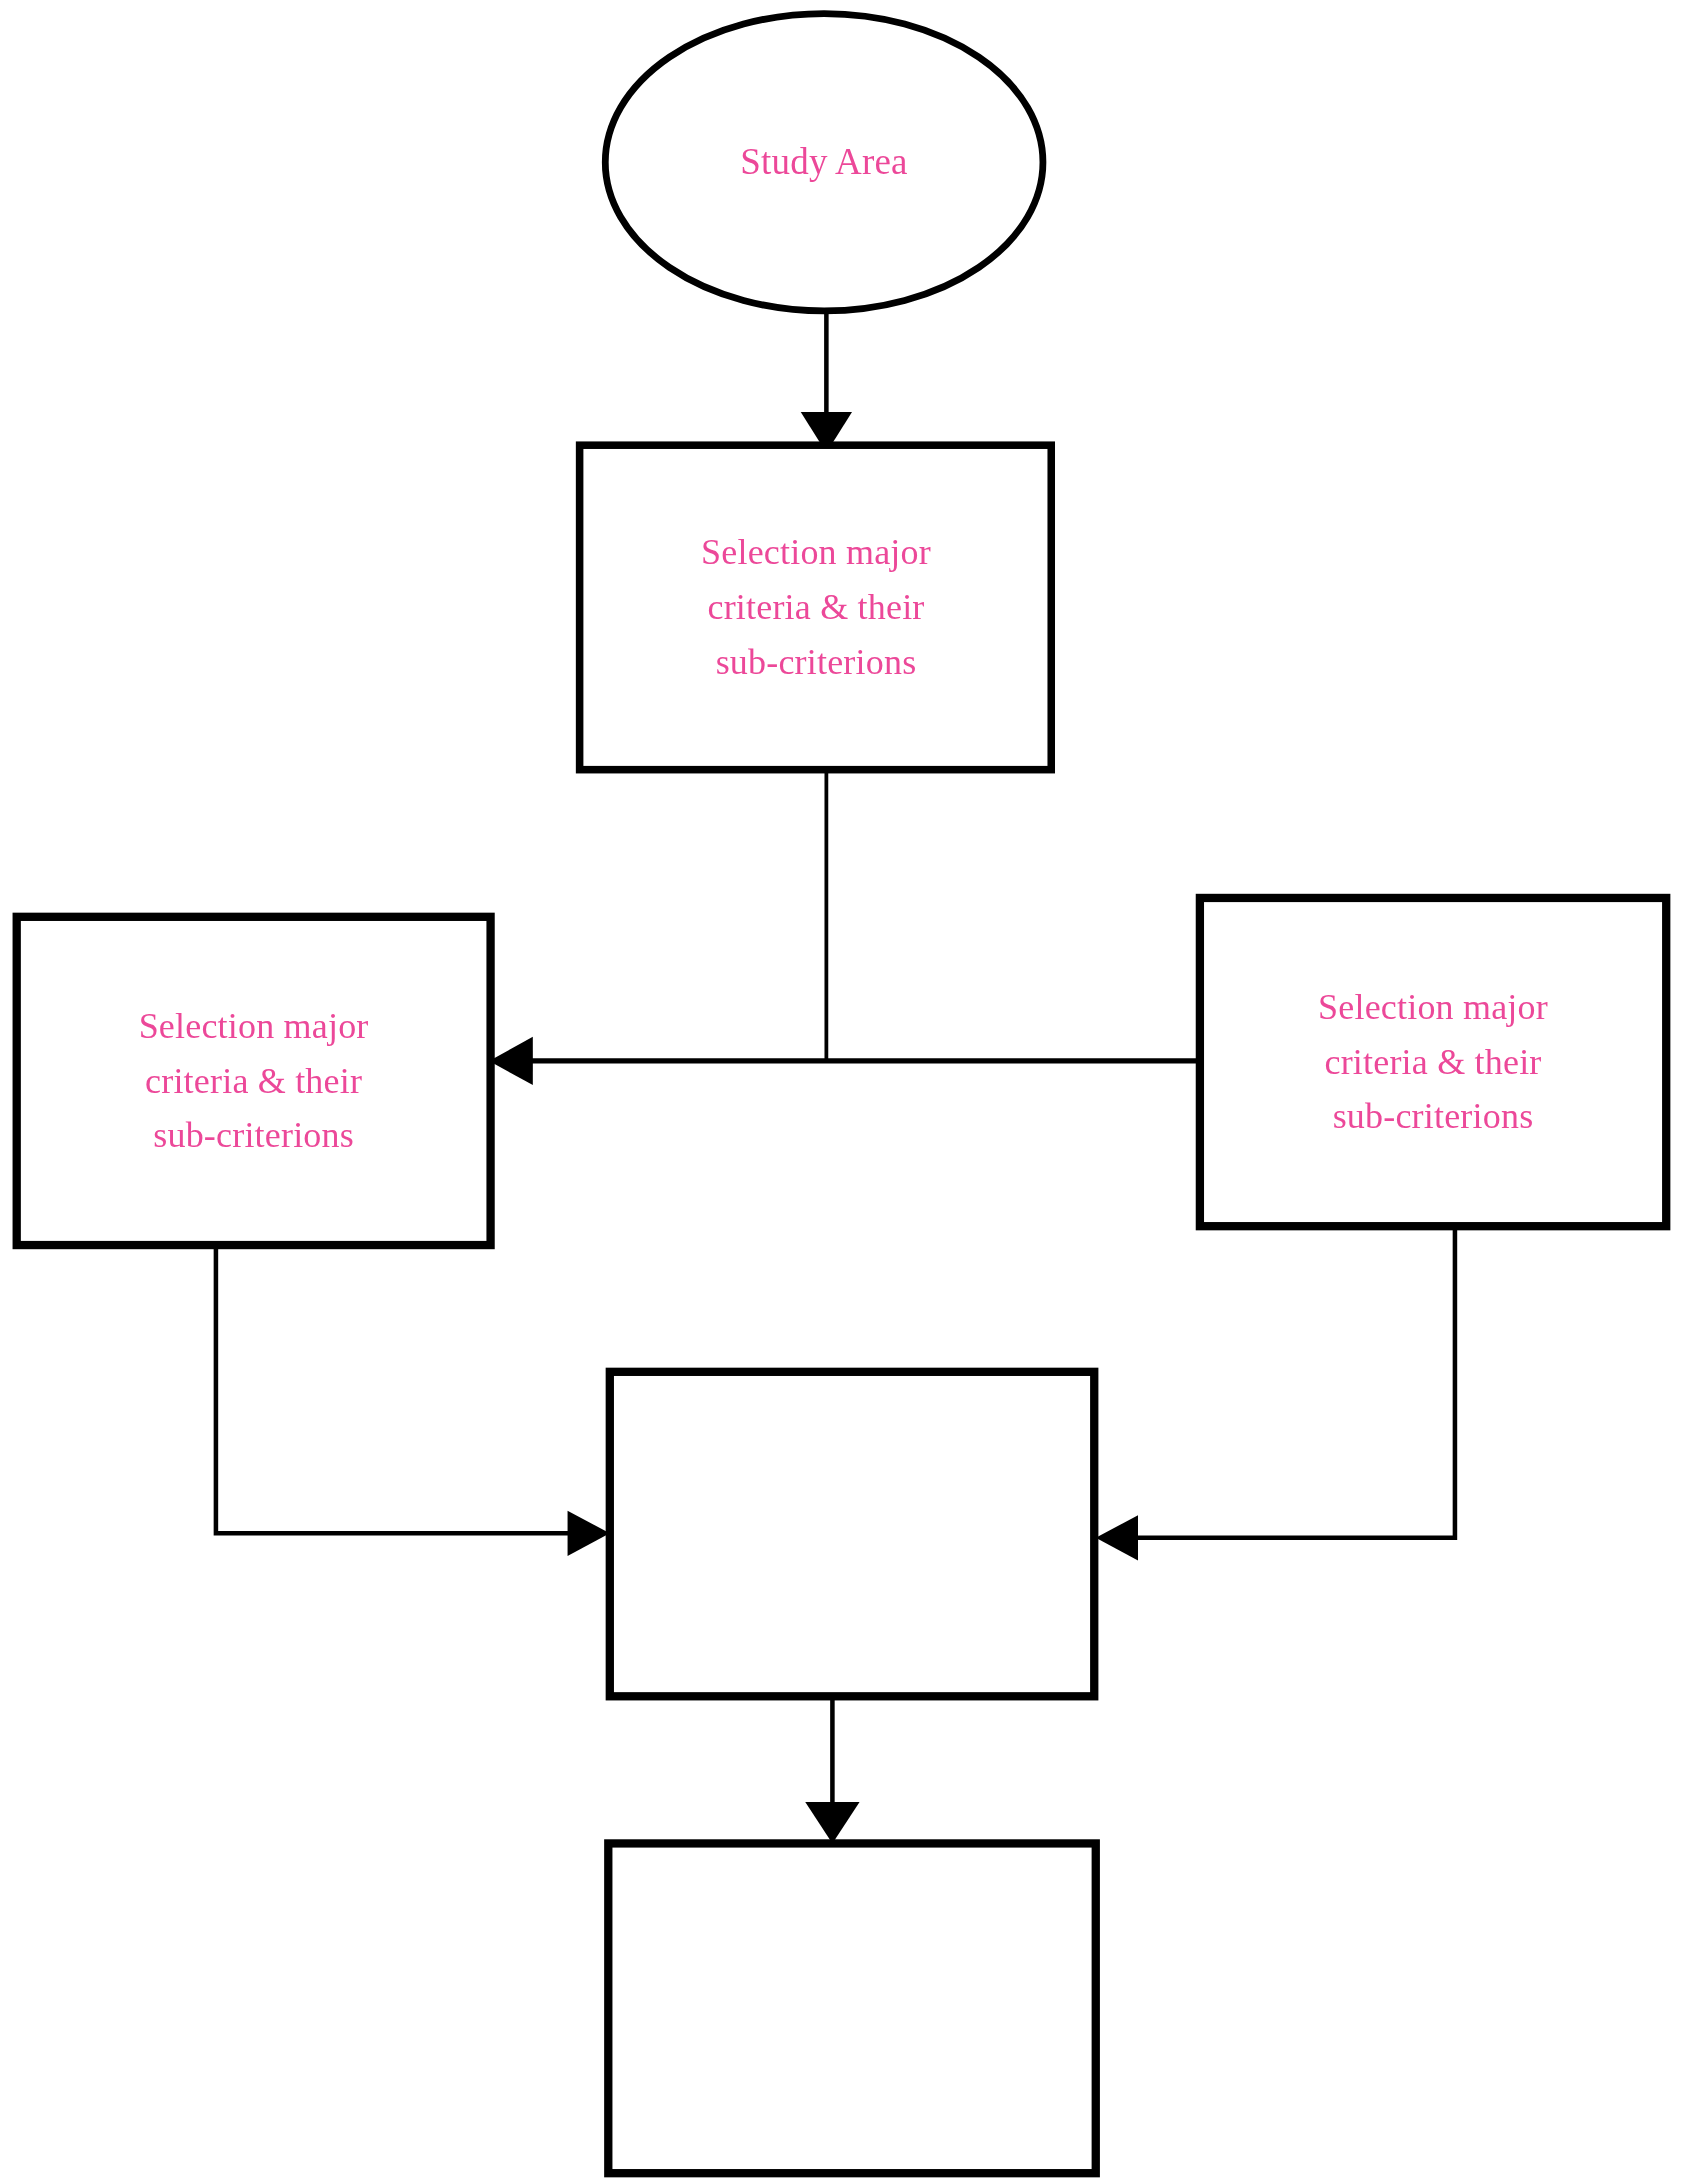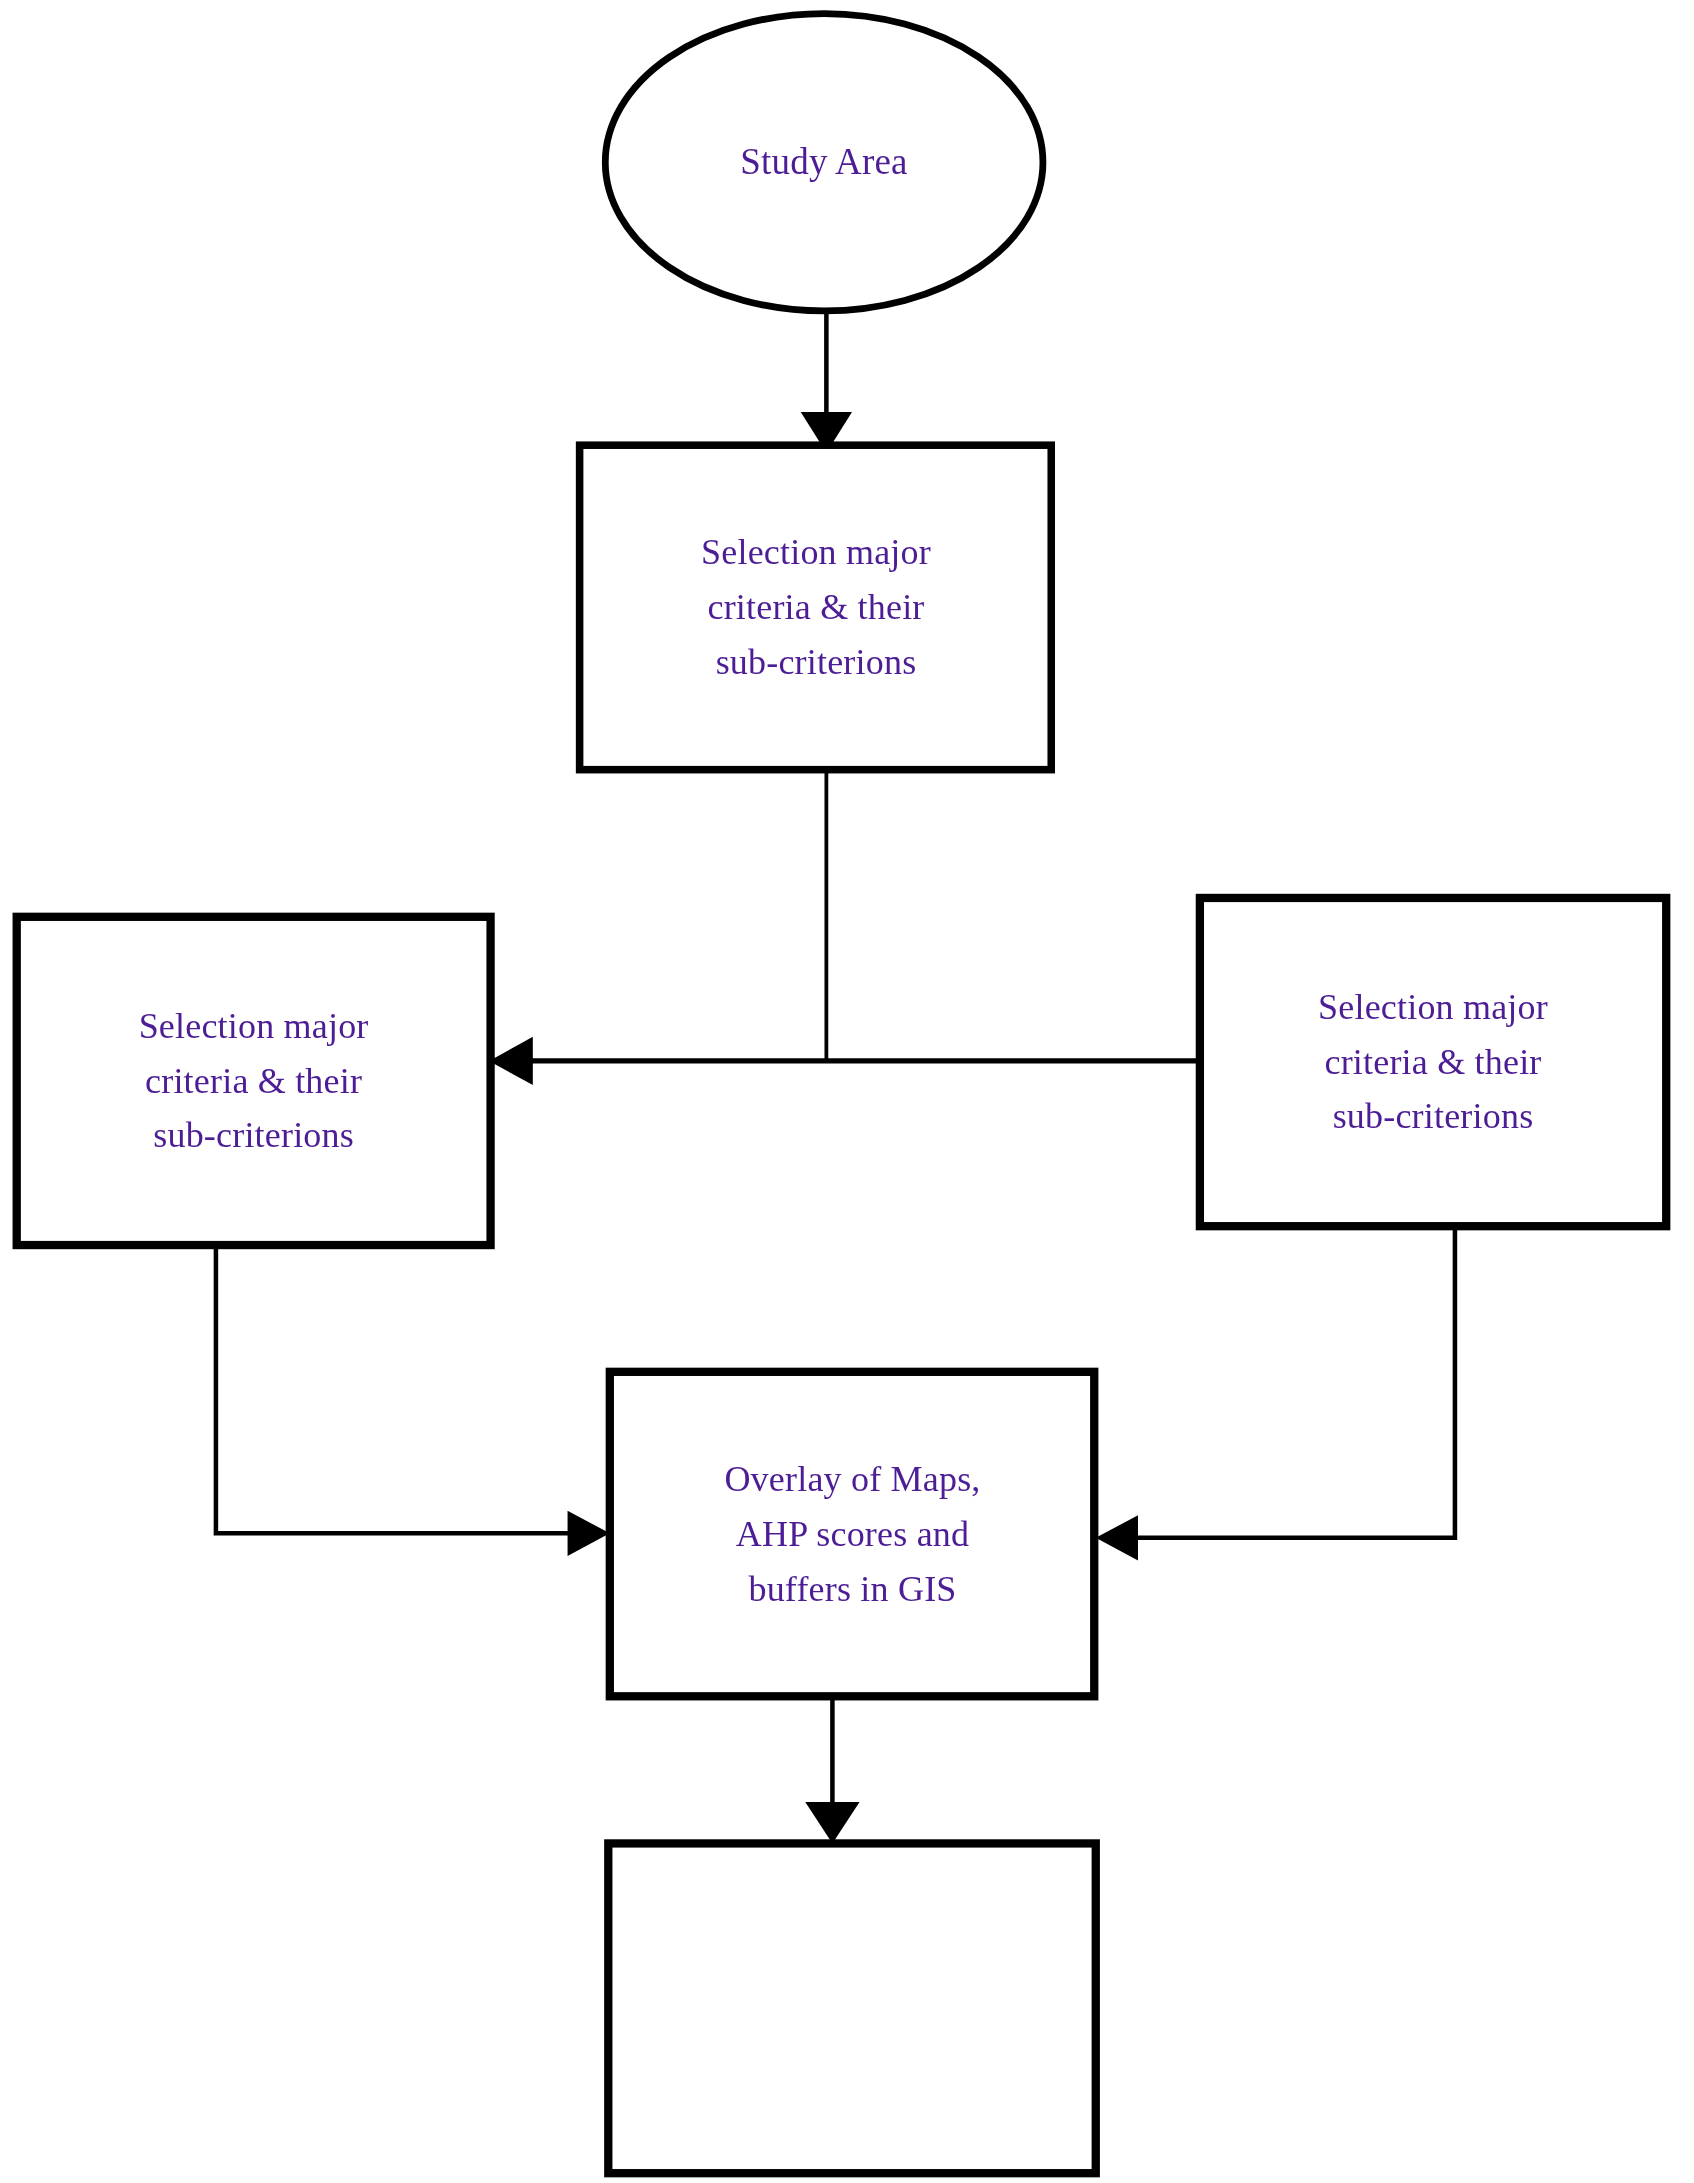--- a/index.html
+++ b/index.html
@@ -25,21 +25,21 @@
     width: 1695px;
     height: 2183px;
   }
   .node-label {
     position: absolute;
     display: flex;
     flex-direction: column;
     align-items: center;
     justify-content: center;
     text-align: center;
-    color: #4c1d95;
+    color: #ec4899;
     font-family: "Liberation Serif", "DejaVu Serif", serif;
     font-size: 36px;
     line-height: 1.52;
     letter-spacing: 0.2px;
     pointer-events: none;
   }
   .node-label .ln {
     display: block;
     white-space: nowrap;
   }
@@ -112,21 +112,16 @@
     <span class="ln">criteria &amp; their</span>
     <span class="ln">sub-criterions</span>
   </div>
 
   <div class="node-label" style="left:1200px; top:898px; width:466px; height:328px;">
     <span class="ln">Selection major</span>
     <span class="ln">criteria &amp; their</span>
     <span class="ln">sub-criterions</span>
   </div>
 
-  <div class="node-label" style="left:610px; top:1372px; width:485px; height:325px;">
-    <span class="ln">Overlay of Maps,</span>
-    <span class="ln">AHP scores and</span>
-    <span class="ln">buffers in GIS</span>
-  </div>
 
 
 </div>
 
 
 </body></html>

